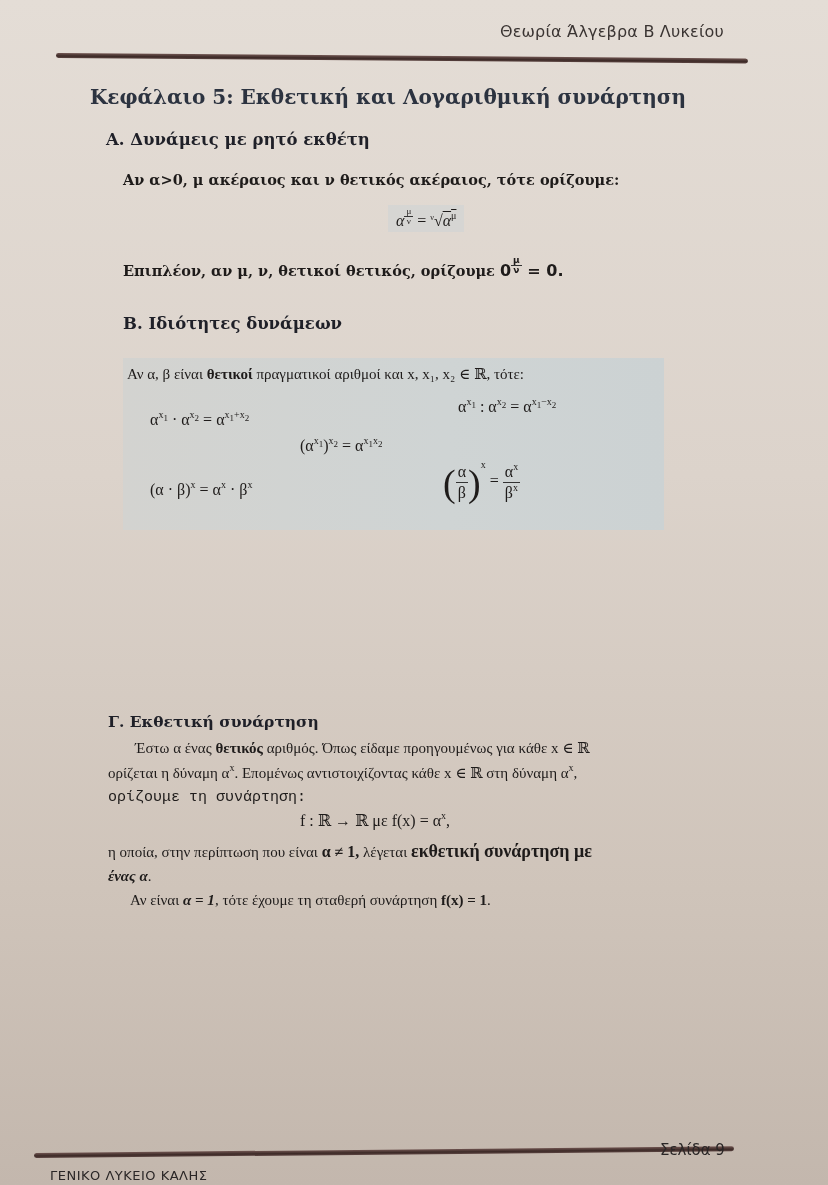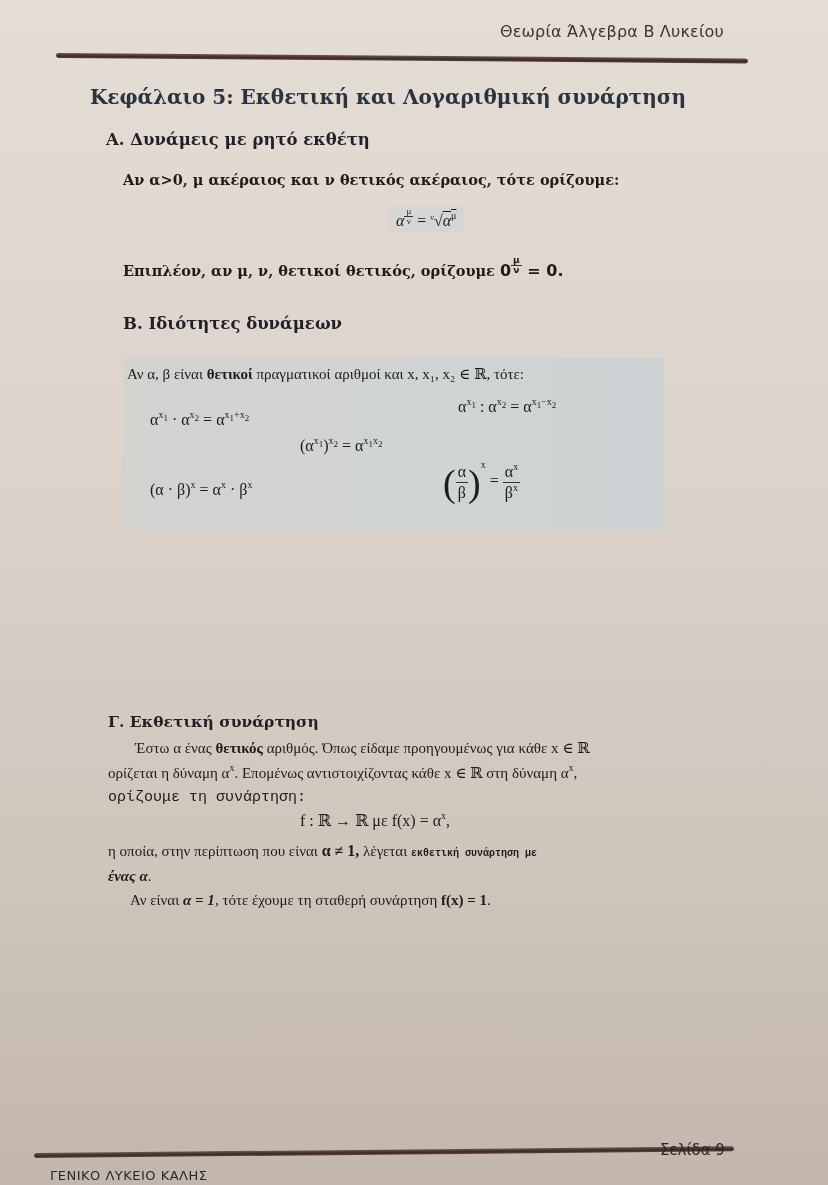--- a/index.html
+++ b/index.html
@@ -119,21 +119,21 @@
 <div class="abs p" style="left:108px; top:786px; font-size:15px;font-family:Liberation Mono, monospace;">ορίζουμε τη συνάρτηση:</div>
 
 <div class="abs math" style="left:300px; top:811px; font-size:16px;">
   <span>f : ℝ → ℝ  με  f(x) = α</span><sup>x</sup><span>,</span>
 </div>
 
 <div class="abs p" style="left:108px; top:839px; font-size:15px;">
   <span>η οποία, στην περίπτωση που είναι</span>
   <span class="b" style="font-size:16px;">α ≠ 1,</span>
   <span>λέγεται</span>
-  <span class="b" style="font-family:Liberation Mono, monospace; font-size:10px;">εκθετική συνάρτηση με</span>
+  <span class="b" style="font-family:Liberation Serif, serif; font-size:18px;">εκθετική συνάρτηση με</span>
 </div>
 <div class="abs p" style="left:108px; top:864px; font-size:15px;">
   <span class="b i">ένας α</span><span>.</span>
 </div>
 <div class="abs p" style="left:130px; top:888px; font-size:15px;">
   <span>Αν είναι</span>
   <span class="b i">α = 1</span><span>, τότε έχουμε τη σταθερή συνάρτηση</span>
   <span class="b">f(x) = 1</span><span>.</span>
 </div>
 

